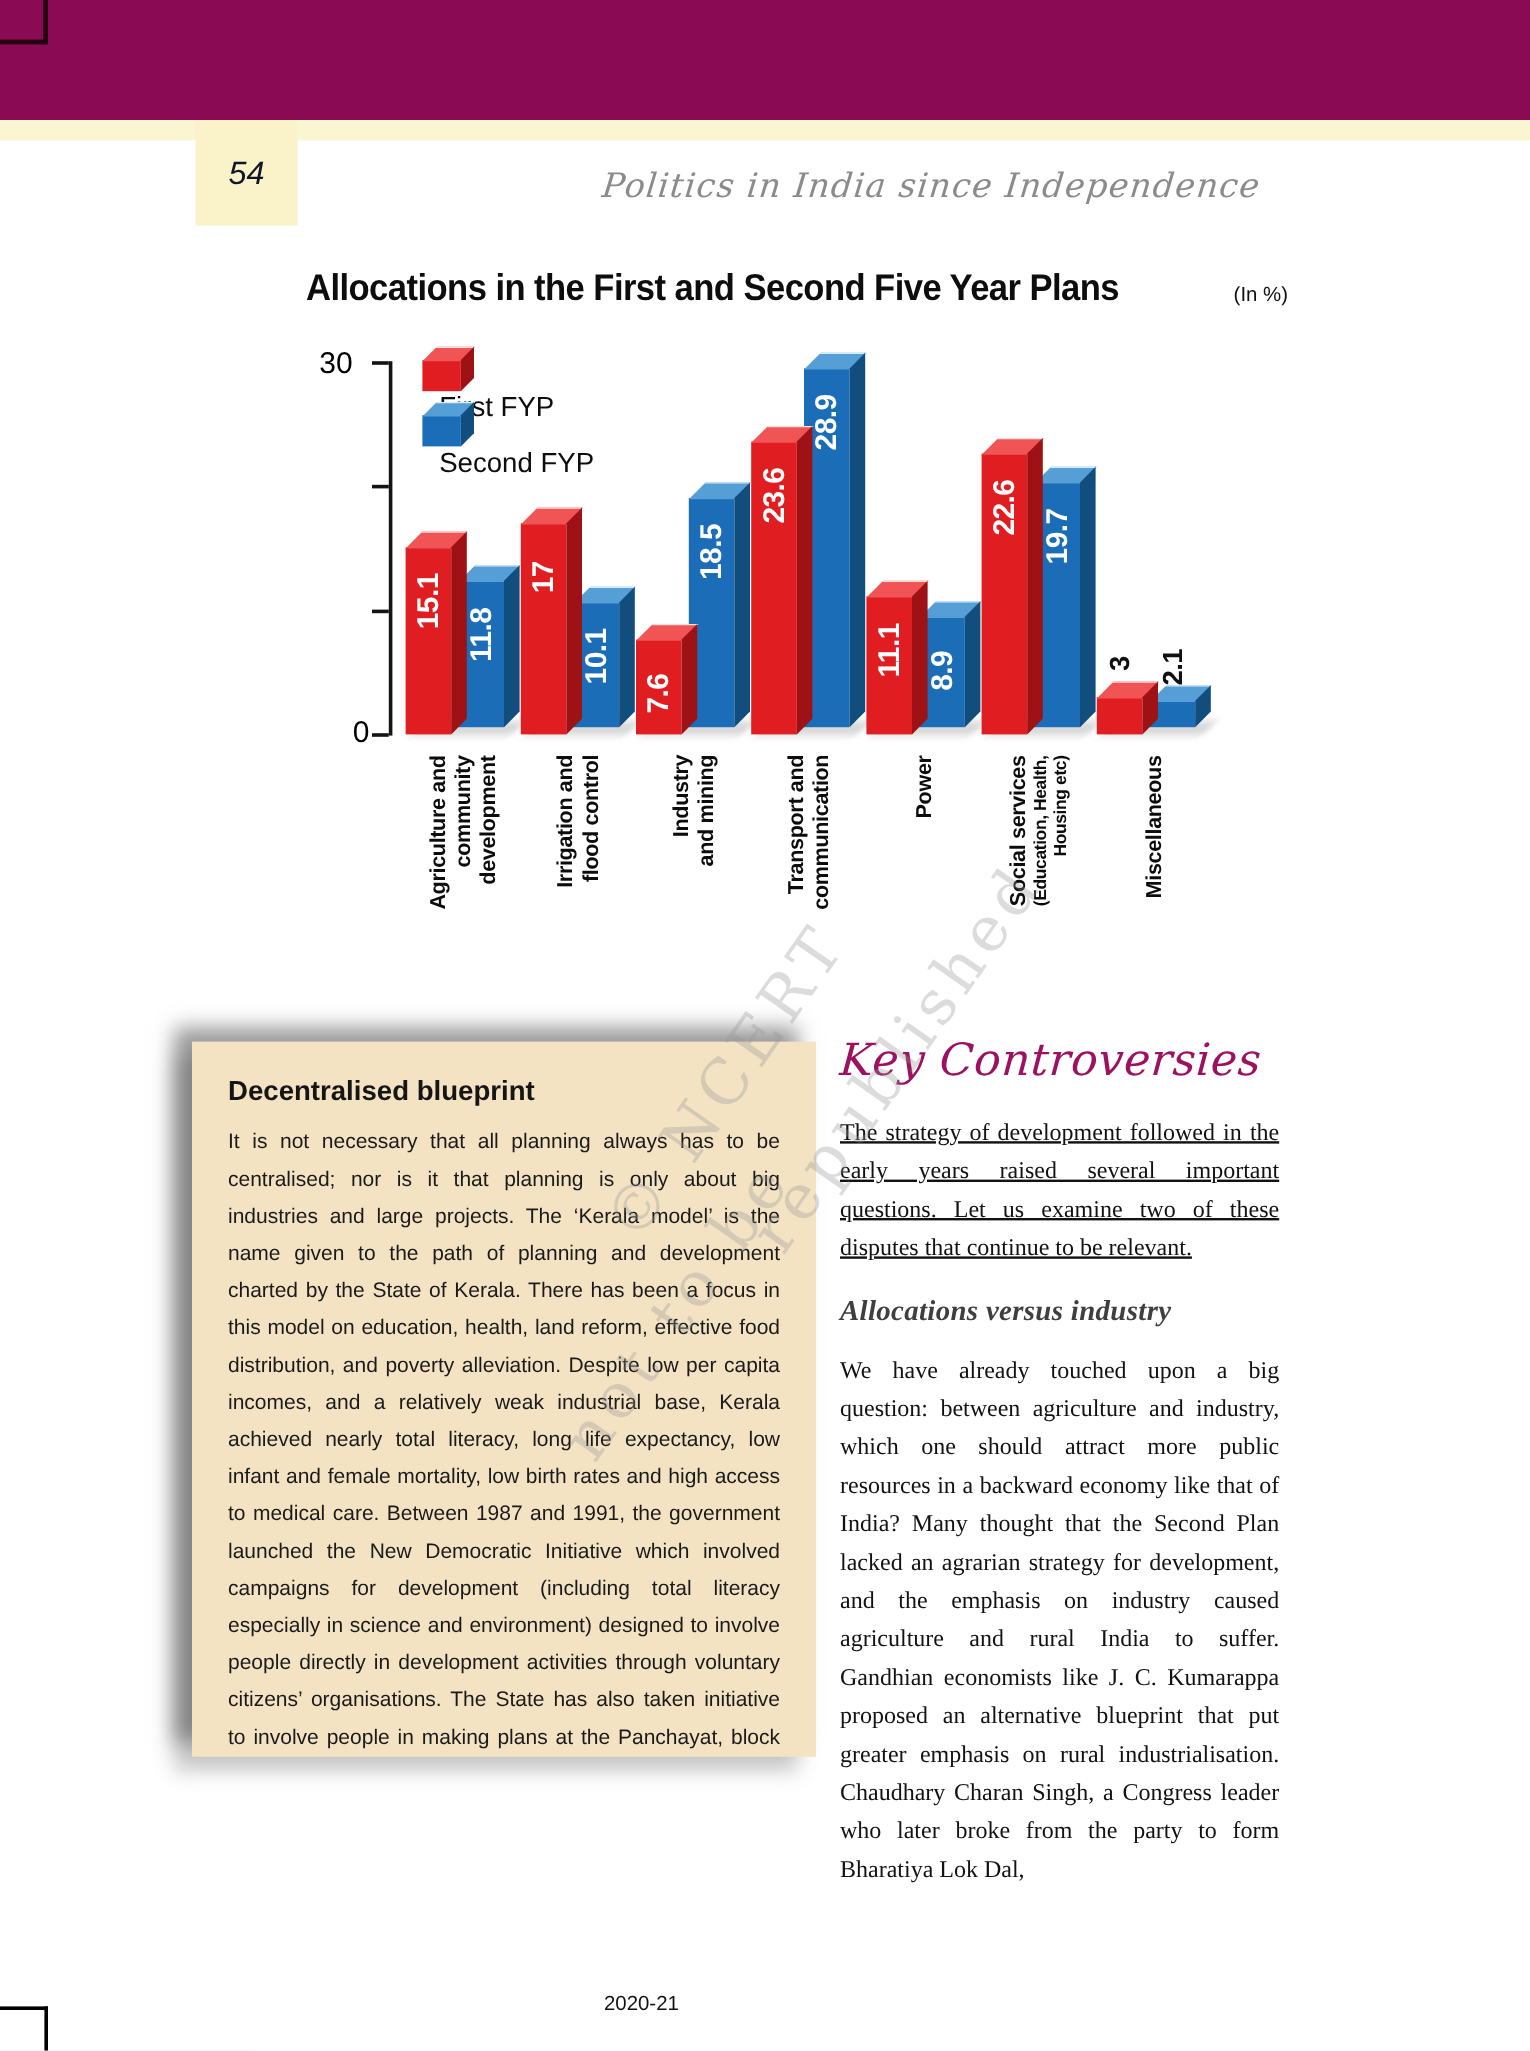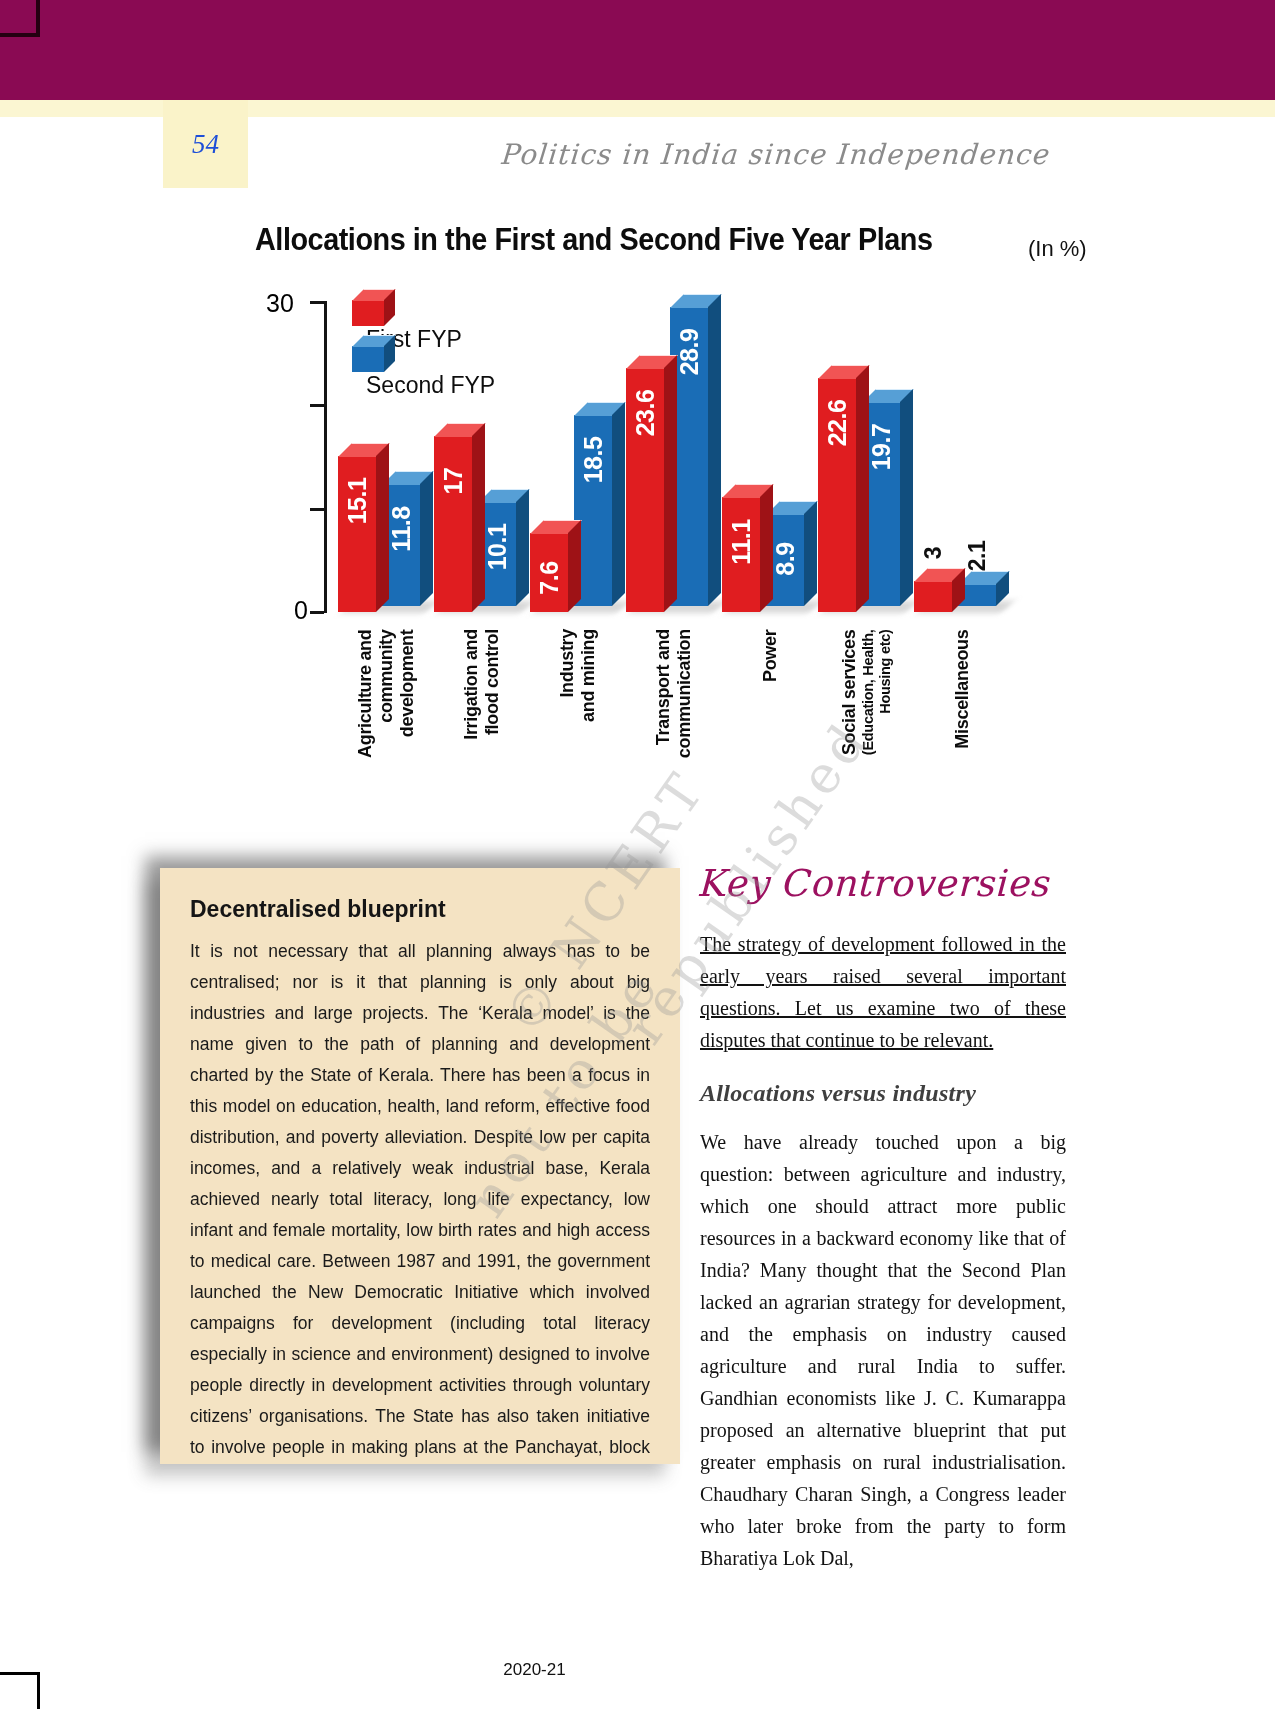--- a/index.html
+++ b/index.html
@@ -4,27 +4,27 @@
 <style>
   html,body{margin:0;padding:0;background:#e8e8e8;}
   .page{position:relative;width:1275px;height:1709px;margin:0 auto;background:#ffffff;overflow:hidden;
         font-family:"Liberation Sans",sans-serif;}
   
   .band-maroon{position:absolute;left:0;top:0;width:1275px;height:100px;background:#8a0a53;}
   .corner-tl{position:absolute;left:0;top:0;width:36px;height:33px;border-right:4px solid #240011;border-bottom:4px solid #240011;}
   .band-cream{position:absolute;left:0;top:100px;width:1275px;height:17px;background:#fbf6d2;}
   .page-tab{position:absolute;left:163px;top:100px;width:85px;height:88px;background:#faf3c9;
             display:flex;align-items:center;justify-content:center;}
-  .page-num{font-family:Liberation Serif, serif;font-style:italic;font-size:27px;color:#1d4ed8;}
+  .page-num{font-family:Liberation Sans, sans-serif;font-style:italic;font-size:27px;color:#0f172a;}
   .running-header{position:absolute;right:225px;top:138px;font-family:"DejaVu Serif",serif;font-style:italic;
             font-size:28px;color:#8b8b8b;letter-spacing:1px;transform:skewX(-6deg);}
   
   .chart-title{position:absolute;left:255px;top:222px;font-size:31px;font-weight:bold;color:#0d0d0d;
             transform:scaleX(.93);transform-origin:left top;white-space:nowrap;letter-spacing:-.5px;}
-  .chart-unit{position:absolute;left:1028px;top:236px;font-size:22px;color:#111;}
+  .chart-unit{position:absolute;left:1028px;top:236px;font-size:17px;color:#111;}
   .yaxis-line{position:absolute;left:324px;top:301px;width:3px;height:312px;background:#141414;}
   .ytick{position:absolute;width:14px;height:3px;background:#141414;left:310px;}
   .ylab{position:absolute;font-size:25px;color:#000000;}
   .legend-item{position:absolute;display:flex;align-items:flex-start;flex-direction:column;}
   .legend-label{font-size:23px;color:#0d0d0d;margin-left:14px;}
   .bar3d{position:absolute;}
   .bar3d .face-top{position:absolute;left:0;top:-13px;width:100%;height:13px;transform:skewX(-45deg);transform-origin:0 100%;}
   .bar3d .face-side{position:absolute;top:0;right:-13px;width:13px;height:100%;transform:skewY(-45deg);transform-origin:0 0;}
   .bar-red{background:#e01d20;}
   .bar-red .face-top{background:#f15454;border-top:1px solid #ffdede;}

